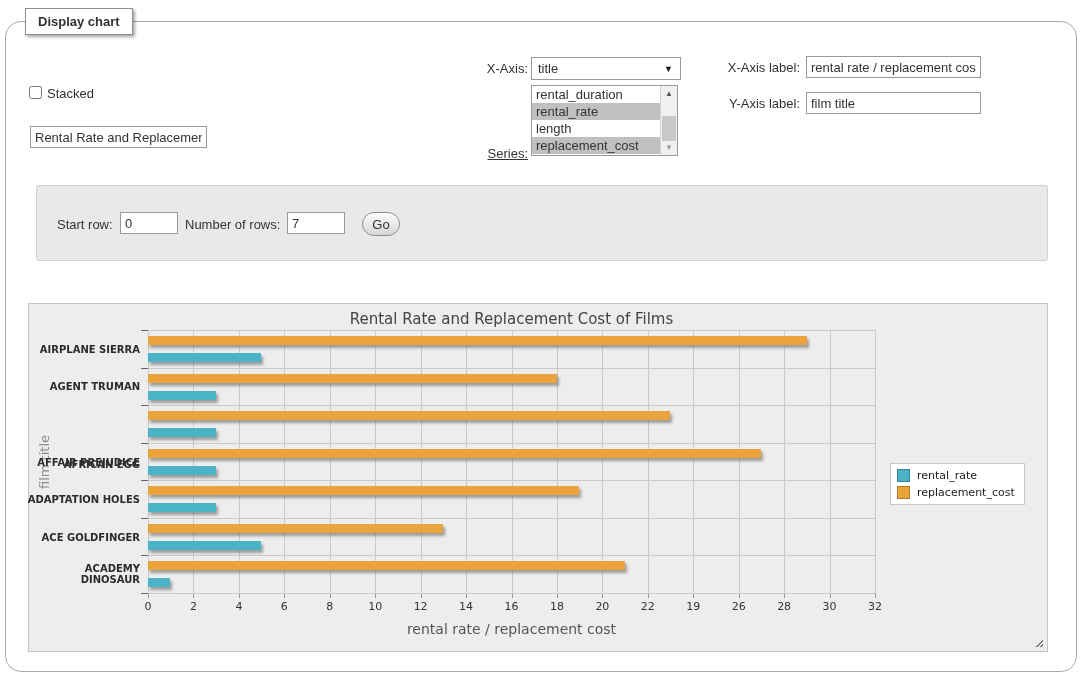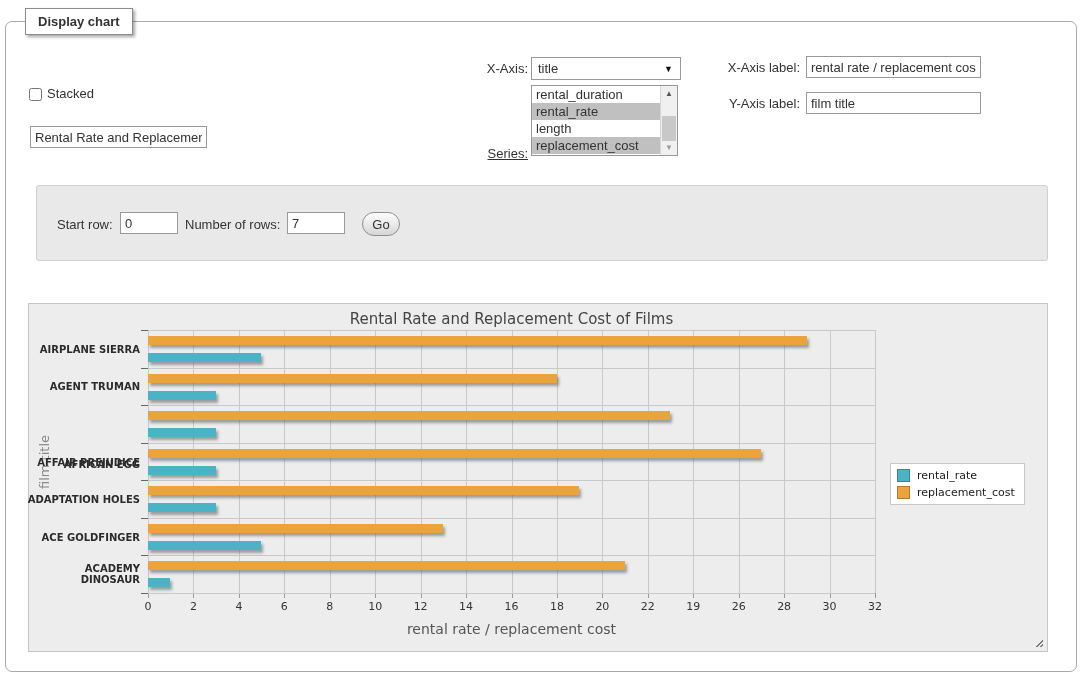--- a/index.html
+++ b/index.html
@@ -2,33 +2,33 @@
 <html><head>
 <meta charset="utf-8">
 <style>
   * { margin:0; padding:0; box-sizing:border-box; }
   html,body { background:#fff; }
   .page { position:relative; width:1081px; height:681px; background:#fff;
           font-family:"Liberation Sans", sans-serif; font-size:13px; color:#333; overflow:hidden; }
 
   
   .fieldset { position:absolute; left:5px; top:21px; width:1072px; height:651px;
-              border:1px solid #aaa; border-radius:7px; background:#fff; }
+              border:1px solid #aaa; border-radius:16px; background:#fff; }
   .fs-legend { position:absolute; left:19px; top:-14px; background:#fff; border:1px solid #8d8d8d;
                padding:5px 12px; font-weight:bold; font-size:13px; color:#333;
                box-shadow:2px 2px 3px rgba(0,0,0,0.35); }
 
   label, .lbl { color:#333; }
   .r-lbl { position:absolute; text-align:right; line-height:16px; }
 
   
   .radio-row { position:absolute; left:23px; top:33px; display:flex; align-items:center; gap:4px; }
   .radio-item { display:flex; align-items:center; gap:4px; margin-right:8px; }
   .radio-item input { margin:0; }
-  .check-row { position:absolute; left:23px; top:64px; display:flex; align-items:flex-end; gap:5px; }
+  .check-row { position:absolute; left:23px; top:64px; display:flex; align-items:flex-start; gap:5px; }
 
   input[type=text] { border:1px solid #999; background:#fff; color:#333; font:13px "Liberation Sans",sans-serif;
                      padding:2px 4px; height:22px; }
   .title-input { position:absolute; left:24px; top:104px; width:177px; }
 
   
   .select-box { position:absolute; left:525px; top:35px; width:150px; height:23px; border:1px solid #999;
                 background:#fff; display:flex; align-items:center; padding-left:6px; }
   .select-box .arrow { position:absolute; right:7px; top:6px; font-size:9px; color:#111; }
 

